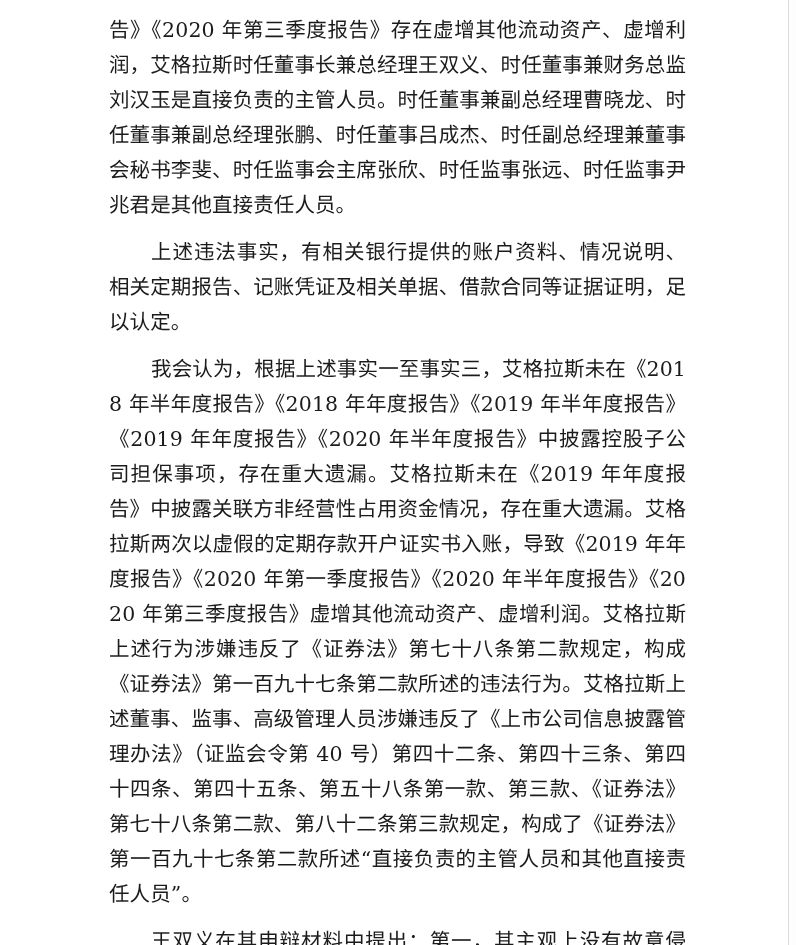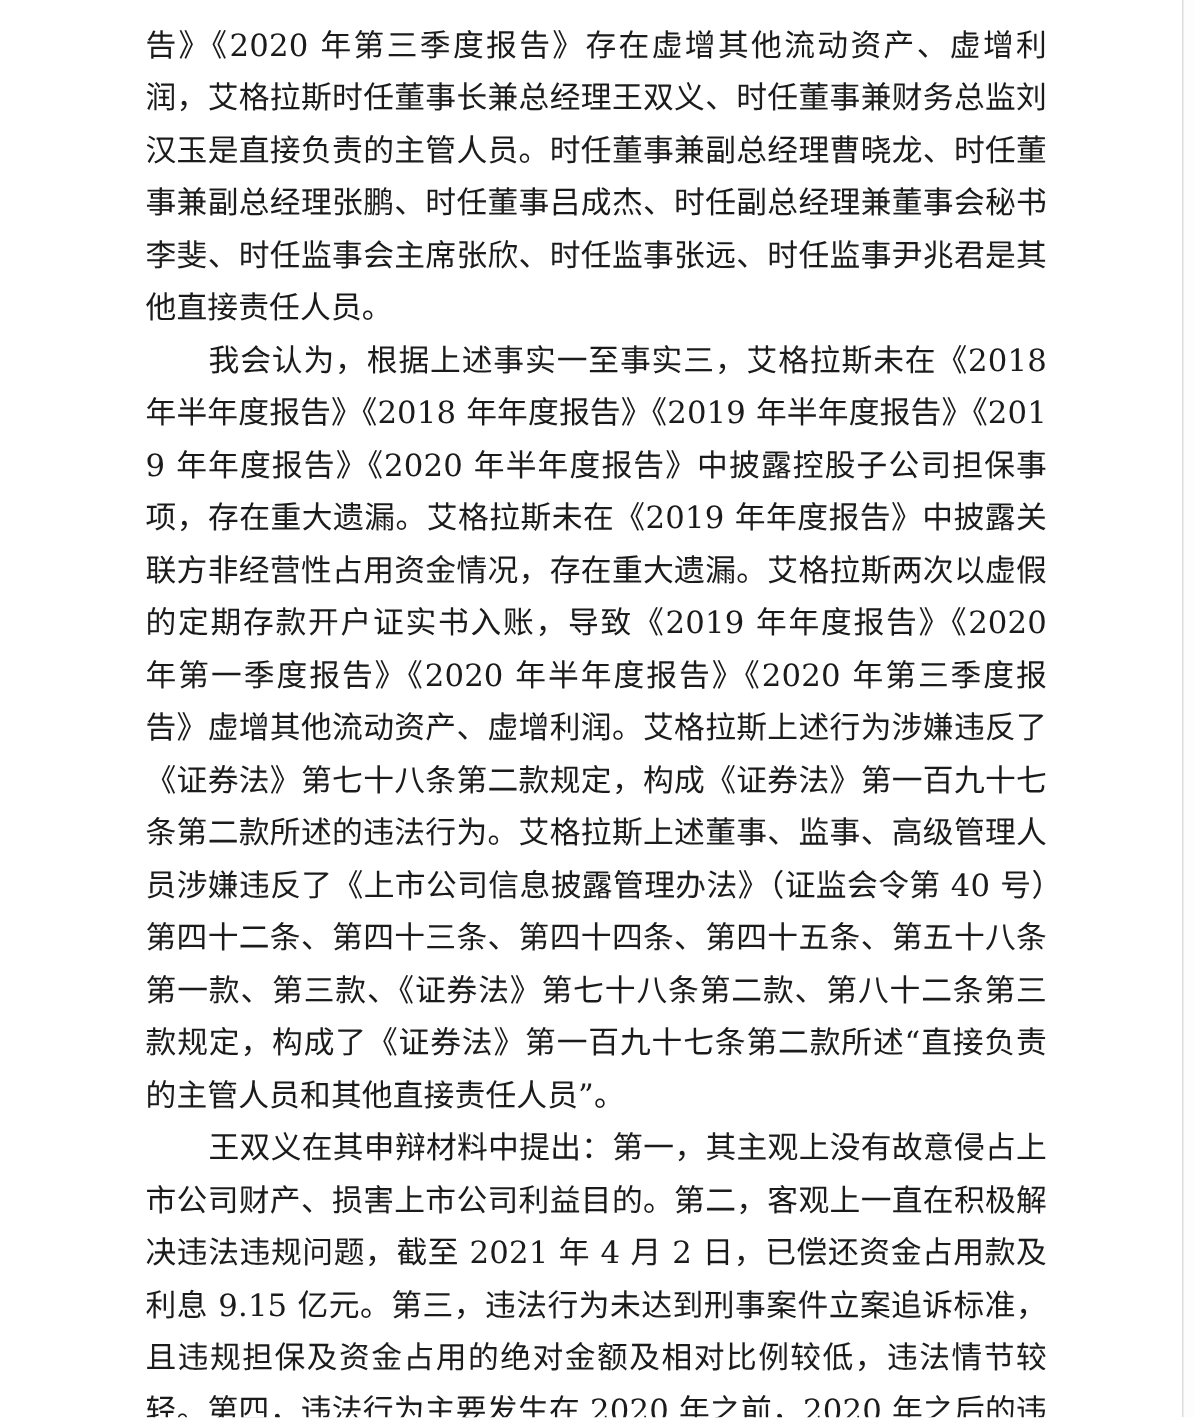--- a/index.html
+++ b/index.html
@@ -37,21 +37,21 @@
   }
 
   .doc-body {
     position: absolute;
     left: 97px;
     top: 0;
     width: 601px;
   }
 
   p.para {
-    margin: 0;
+    margin: 12px;
     font-family: "DejaVu Serif", "Liberation Serif", serif;
     font-size: 20.5px;
     line-height: 35px;
     color: #1b1b1b;
     text-align: justify;
     text-justify: inter-character;
     text-align-last: left;
     letter-spacing: 0.1px;
     word-break: break-all;
     -webkit-font-smoothing: antialiased;
@@ -76,20 +76,21 @@
 
 <div class="page">
 
   <div class="page-edge-right-outer"></div>
   <div class="page-edge-right"></div>
 
   <div class="doc-body">
 
     <p class="para continued">告》《2020 年第三季度报告》存在虚增其他流动资产、虚增利润，艾格拉斯时任董事长兼总经理王双义、时任董事兼财务总监刘汉玉是直接负责的主管人员。时任董事兼副总经理曹晓龙、时任董事兼副总经理张鹏、时任董事吕成杰、时任副总经理兼董事会秘书李斐、时任监事会主席张欣、时任监事张远、时任监事尹兆君是其他直接责任人员。</p>
 
+    <p class="para indented">上述违法事实，有相关银行提供的账户资料、情况说明、相关定期报告、记账凭证及相关单据、借款合同等证据证明，足以认定。</p>
 
     <p class="para indented">我会认为，根据上述事实一至事实三，艾格拉斯未在《2018 年半年度报告》《2018 年年度报告》《2019 年半年度报告》《2019 年年度报告》《2020 年半年度报告》中披露控股子公司担保事项，存在重大遗漏。艾格拉斯未在《2019 年年度报告》中披露关联方非经营性占用资金情况，存在重大遗漏。艾格拉斯两次以虚假的定期存款开户证实书入账，导致《2019 年年度报告》《2020 年第一季度报告》《2020 年半年度报告》《2020 年第三季度报告》虚增其他流动资产、虚增利润。艾格拉斯上述行为涉嫌违反了《证券法》第七十八条第二款规定，构成《证券法》第一百九十七条第二款所述的违法行为。艾格拉斯上述董事、监事、高级管理人员涉嫌违反了《上市公司信息披露管理办法》（证监会令第 40 号）第四十二条、第四十三条、第四十四条、第四十五条、第五十八条第一款、第三款、《证券法》第七十八条第二款、第八十二条第三款规定，构成了《证券法》第一百九十七条第二款所述“直接负责的主管人员和其他直接责任人员”。</p>
 
     <p class="para indented">王双义在其申辩材料中提出：第一，其主观上没有故意侵占上市公司财产、损害上市公司利益目的。第二，客观上一直在积极解决违法违规问题，截至 2021 年 4 月 2 日，已偿还资金占用款及利息 9.15 亿元。第三，违法行为未达到刑事案件立案追诉标准，且违规担保及资金占用的绝对金额及相对比例较低，违法情节较轻。第四，违法行为主要发生在 2020 年之前，2020 年之后的违法行为情节轻微，属于 2020 年违法行为的延续，应当适用原《证券法》进行处罚。第五，截至 2021 年 4 月 2 日，涉案资金占用、违规担保资金均已全部归还，符合从轻处理的情形。综上，请求减轻处罚。</p>
 
   </div>
 
 </div>
 
 </body></html>

